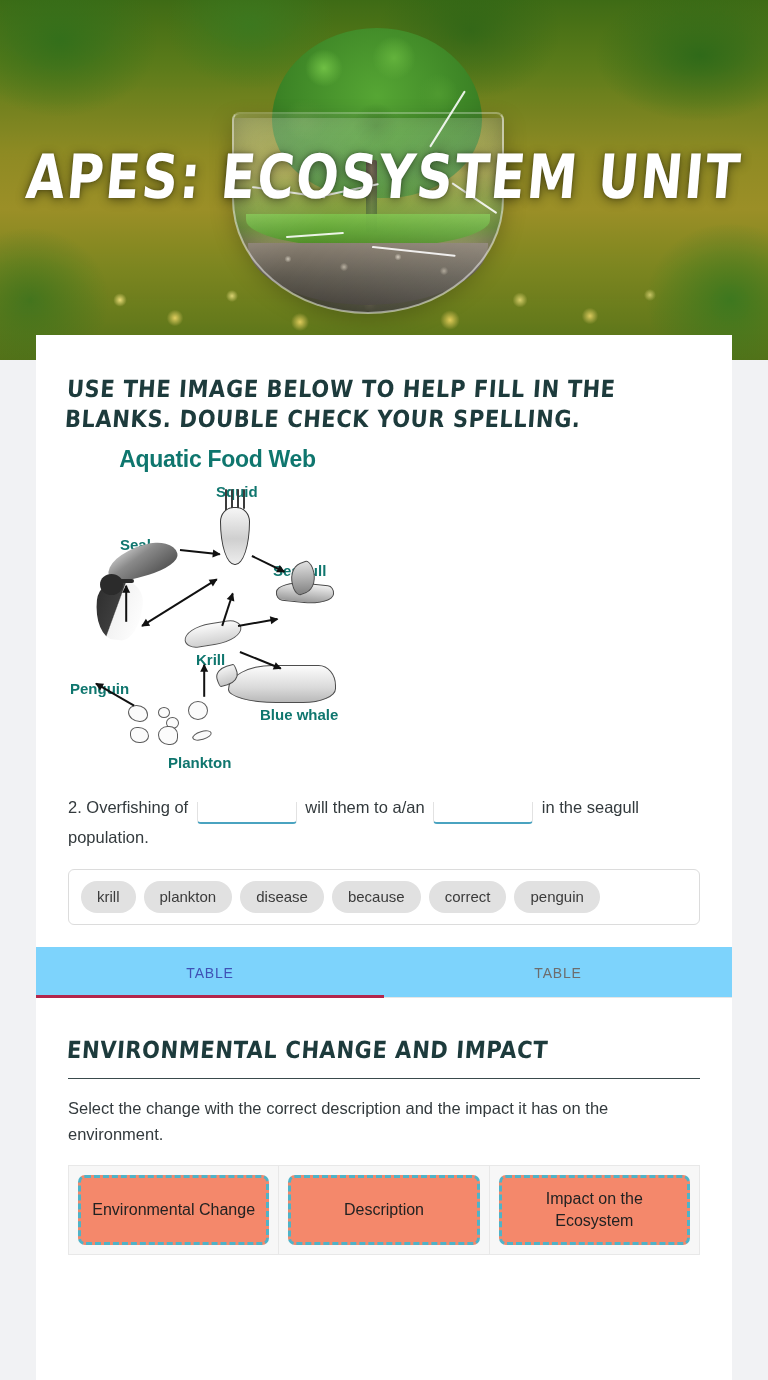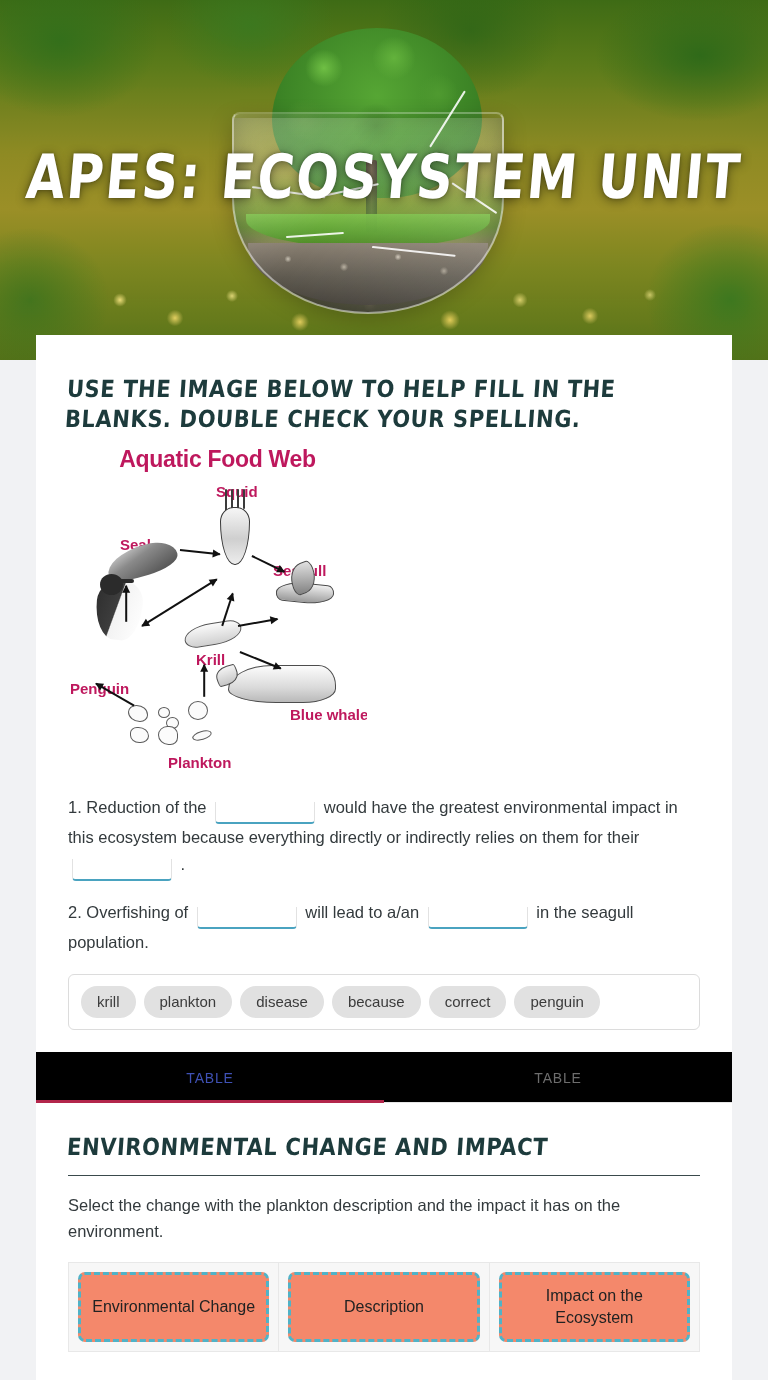--- a/index.html
+++ b/index.html
@@ -176,21 +176,21 @@
   }
 
   
   .foodweb {
     position: relative;
     width: 299px;
     height: 333px;
     background: #ffffff;
     margin: 14px 0 18px 0;
     font-family: "Liberation Sans", sans-serif;
-    color: #be185d;
+    color: #0f766e;
     overflow: hidden;
   }
   .fw-title {
     position: absolute;
     left: 0; right: 0; top: 3px;
     text-align: center;
     font-size: 23px;
     font-weight: bold;
     letter-spacing: -.3px;
   }
@@ -336,22 +336,22 @@
     font-size: 15px;
     line-height: 18px;
     cursor: pointer;
     user-select: none;
   }
 
   
   .tabs {
     display: flex;
     border-bottom: 1px solid #e6e6e6;
-    margin: 0 -32px;
-    background: #000000;
+    margin: 8px -32px;
+    background: #7dd3fc;
   }
   .tab {
     flex: 1;
     text-align: center;
     padding: 18px 0 16px 0;
     font-size: 14px;
     letter-spacing: .8px;
     color: #6d6d6d;
     text-transform: uppercase;
     cursor: pointer;
@@ -439,21 +439,21 @@
       <div class="section-title">Use the image below to help fill in the blanks. Double check your spelling.</div>
 
       <div class="foodweb">
         <div class="fw-title">Aquatic Food Web</div>
 
         <div class="fw-label" style="left:148px;top:40px;">Squid</div>
         <div class="fw-label" style="left:52px;top:93px;">Seal</div>
         <div class="fw-label" style="left:205px;top:119px;">Seagull</div>
         <div class="fw-label" style="left:128px;top:208px;">Krill</div>
         <div class="fw-label" style="left:2px;top:237px;">Penguin</div>
-        <div class="fw-label" style="left:222px;top:263px;">Blue whale</div>
+        <div class="fw-label" style="left:192px;top:263px;">Blue whale</div>
         <div class="fw-label" style="left:100px;top:311px;">Plankton</div>
 
         <div class="fw-org" style="left:38px;top:103px;">
             <div class="fw-seal"></div>
           </div>
 
         <div class="fw-org" style="left:152px;top:46px;width:34px;height:78px;">
           <div class="fw-squid-t" style="left:5px;"></div>
           <div class="fw-squid-t" style="left:11px;height:26px;"></div>
           <div class="fw-squid-t" style="left:17px;height:24px;"></div>
@@ -495,34 +495,26 @@
         <div class="fw-arrow" style="left:184px;top:112px;width:36px;transform:rotate(26deg);"></div>
         <div class="fw-arrow two" style="left:74px;top:182px;width:88px;transform:rotate(-32deg);"></div>
         <div class="fw-arrow" style="left:58px;top:178px;width:36px;transform:rotate(-90deg);"></div>
         <div class="fw-arrow" style="left:154px;top:182px;width:34px;transform:rotate(-72deg);"></div>
         <div class="fw-arrow" style="left:170px;top:182px;width:40px;transform:rotate(-10deg);"></div>
         <div class="fw-arrow" style="left:172px;top:208px;width:44px;transform:rotate(22deg);"></div>
         <div class="fw-arrow" style="left:136px;top:253px;width:32px;transform:rotate(-90deg);"></div>
         <div class="fw-arrow" style="left:66px;top:262px;width:44px;transform:rotate(-150deg);"></div>
       </div>
 
-      <div class="question">
-        <span>1.</span>
-        <span>Reduction of the</span>
-        <input class="blank" type="text" value="" style="">
-        <span>would have the greatest environmental impact in this ecosystem because everything directly or indirectly relies on them for their</span>
-        <input class="blank" type="text" value="" style="">
-        <span>.</span>
-      </div>
 
       <div class="question">
         <span>2.</span>
         <span>Overfishing of</span>
         <input class="blank" type="text" value="" style="">
-        <span>will lead to a/an</span>
+        <span>will them to a/an</span>
         <input class="blank" type="text" value="" style="">
         <span>in the seagull population.</span>
       </div>
 
 
       <div class="wordbank">
         <span class="chip">krill</span>
         <span class="chip">plankton</span>
         <span class="chip">disease</span>
         <span class="chip">because</span>
@@ -531,21 +523,21 @@
       </div>
 
       <div class="tabs">
         <div class="tab active">Table</div>
         <div class="tab">Table</div>
       </div>
 
       <div class="lower">
         <div class="section-title">Environmental Change and Impact</div>
         <hr class="rule">
-        <div class="lead">Select the change with the plankton description and the impact it has on the environment.</div>
+        <div class="lead">Select the change with the correct description and the impact it has on the environment.</div>
 
         <table class="drag-table">
           <tbody>
               <tr>
             <td>
               <div class="cell-box header">Environmental Change</div>
             </td>
             <td>
               <div class="cell-box header">Description</div>
             </td>

